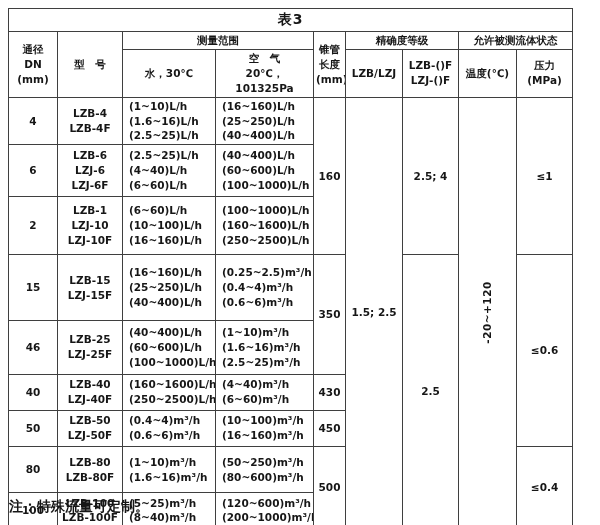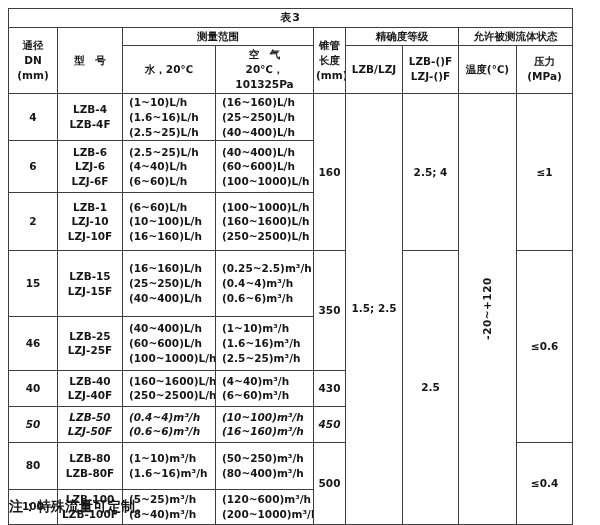--- a/index.html
+++ b/index.html
@@ -17,22 +17,22 @@
     text-align:center;vertical-align:middle;
     font-size:10.5px;font-weight:bold;color:#161616;
     white-space:pre-line;line-height:1.42;
     padding:1px 2px;overflow:hidden;
   }
   tr.cap{height:19px;}
   tr.h1{height:18px;margin-top:20px;}
   tr.h2{height:40px;}
   tr.r1{height:45px;} tr.r2{height:52px;} tr.r3{height:58px;}
   tr.r4{height:54px;} tr.r5{height:54px;} tr.r6{height:36px;}
-  tr.r7{height:36px;font-style:italic;} tr.r8{height:35px;} tr.r9{height:35px;}
-  td.cap-cell{font-size:11px;letter-spacing:1px;}
+  tr.r7{height:36px;} tr.r8{height:35px;} tr.r9{height:35px;}
+  td.cap-cell{font-size:14px;letter-spacing:1px;}
   td.left{text-align:left;padding-left:6px;padding-right:1px;}
   td.hdr{font-size:10.5px;}
   td.vcell{padding:0;}
   .vtext{display:flex;align-items:center;justify-content:center;height:400px;width:100%;}
   .vtext span{transform:rotate(-90deg);white-space:nowrap;letter-spacing:0.5px;}
   .footnote{
     position:absolute;left:9px;top:498px;
     font-size:14px;font-weight:bold;color:#161616;
   }
 </style>
@@ -64,21 +64,21 @@
 (mm)</td>
       <td rowspan="2" class="hdr">型　号</td>
       <td colspan="2" class="hdr">测量范围</td>
       <td rowspan="2" class="hdr">锥管
 长度
 (mm)</td>
       <td colspan="2" class="hdr">精确度等级</td>
       <td colspan="2" class="hdr">允许被测流体状态</td>
     </tr>
     <tr class="h2">
-      <td class="hdr">水，20℃</td>
+      <td class="hdr">水，30℃</td>
       <td class="hdr">空　气
 20℃，101325Pa</td>
       <td class="hdr">LZB/LZJ</td>
       <td class="hdr">LZB-()F
 LZJ-()F</td>
       <td class="hdr">温度(℃)</td>
       <td class="hdr">压力
 (MPa)</td>
     </tr>
 
@@ -176,21 +176,21 @@
       <td>450</td>
     </tr>
 
     <tr class="r8">
       <td>80</td>
       <td>LZB-80
 LZB-80F</td>
       <td class="left">(1~10)m³/h
 (1.6~16)m³/h</td>
       <td class="left">(50~250)m³/h
-(80~400)m³/h</td>
+(80~600)m³/h</td>
       <td rowspan="2">500</td>
       <td rowspan="2">≤0.4</td>
     </tr>
 
     <tr class="r9">
       <td>100</td>
       <td>LZB-100
 LZB-100F</td>
       <td class="left">(5~25)m³/h
 (8~40)m³/h</td>

